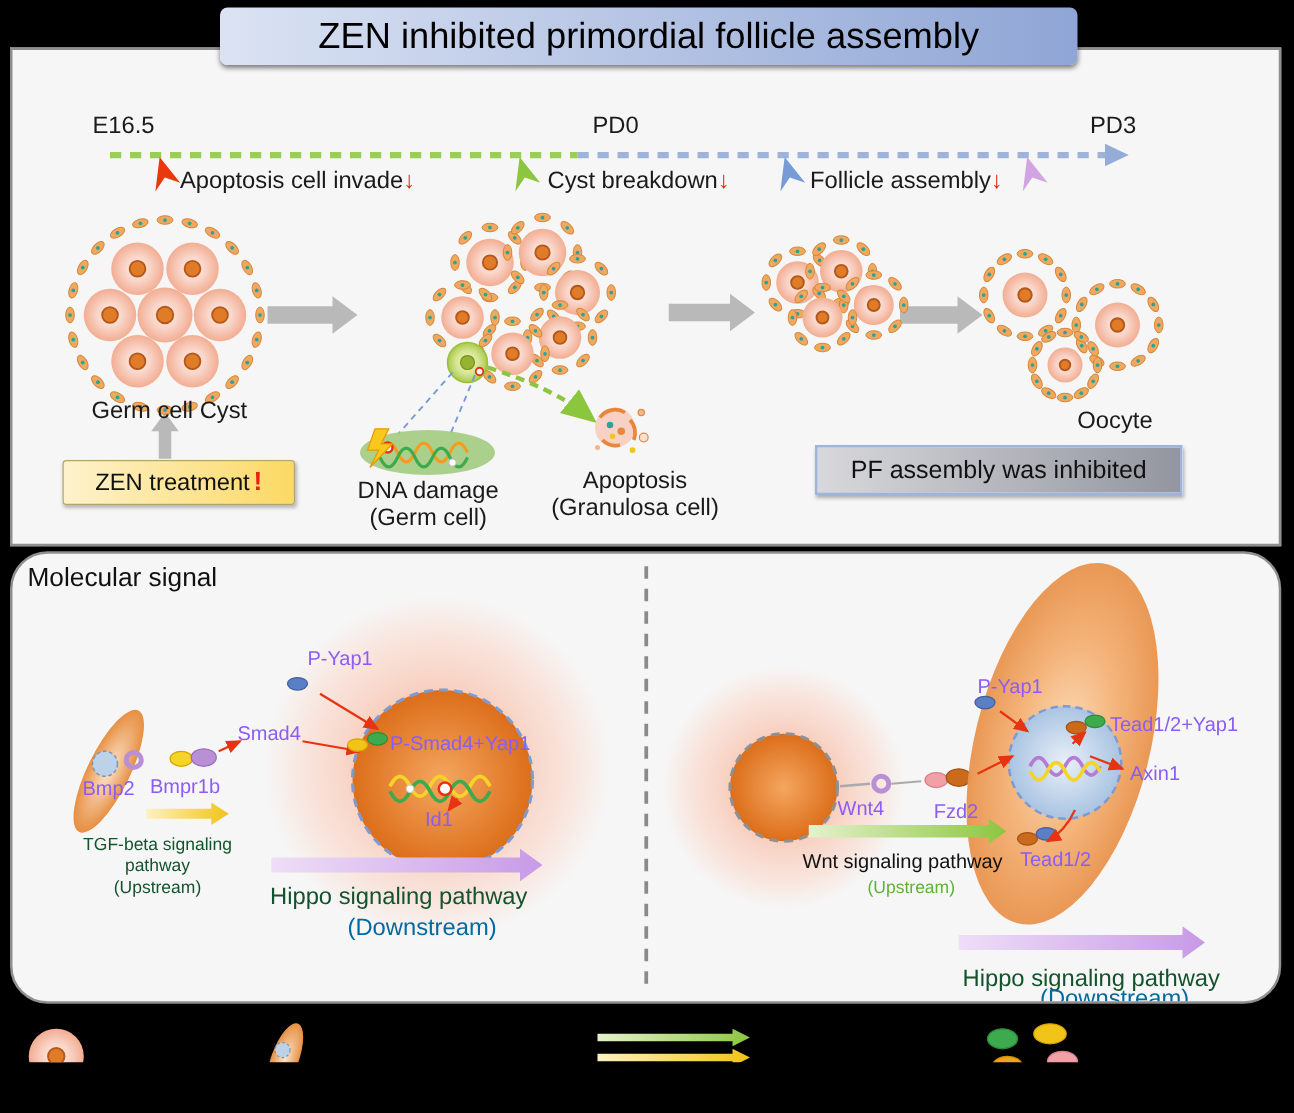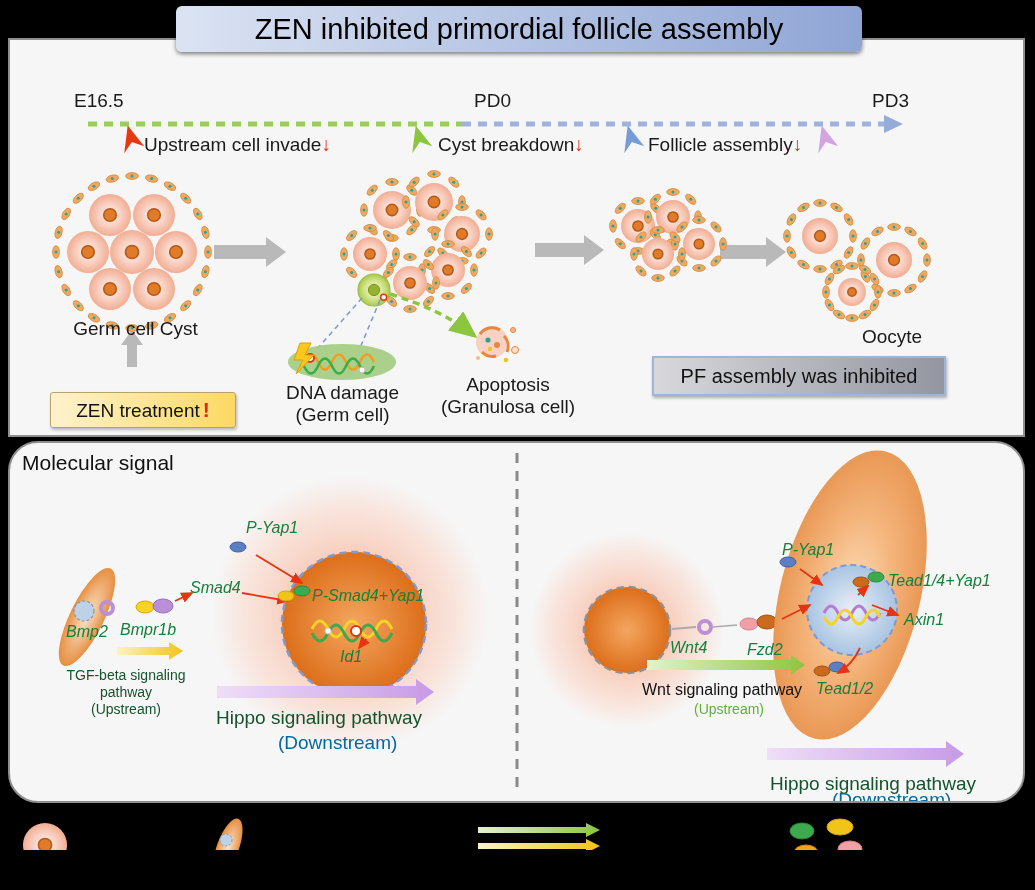--- a/index.html
+++ b/index.html
@@ -10,26 +10,26 @@
   #upperPanel{top:38px;width:1017px;height:399px;}
   #lowerPanel{top:441px;width:1017px;height:362px;overflow:hidden;border-radius:30px;}
   .title-bar{position:absolute;left:176px;top:6px;width:686px;height:46px;line-height:46px;
     text-align:center;font-size:29px;color:#000;border-radius:6px;
     background:linear-gradient(90deg,#dbe3f3,#8fa5d5);box-shadow:0 2px 4px rgba(0,0,0,.5);z-index:5;}
   .lbl{position:absolute;font-size:19px;color:#1a1a1a;white-space:nowrap;}
   .cent{text-align:center;}
   .dn{color:#e8230d;font-weight:bold;font-size:19px;}
   .zen-box{position:absolute;left:40px;top:328px;width:184px;height:34px;line-height:34px;
     text-align:center;font-size:19px;background:linear-gradient(90deg,#fdf2cc,#fcd964);
-    border:1px solid #b5a46a;border-radius:3px;box-shadow:1px 2px 3px rgba(0,0,0,.25);margin-top:24px;}
+    border:1px solid #b5a46a;border-radius:3px;box-shadow:1px 2px 3px rgba(0,0,0,.25);}
   .zen-box .ex{color:#e8230d;font-weight:bold;font-size:21px;margin-left:3px;}
   .pf-box{position:absolute;left:642px;top:316px;width:290px;height:36px;line-height:36px;
     text-align:center;font-size:20px;background:linear-gradient(90deg,#d8d8dc,#9396a0);
     border:2px solid #9fb4dd;box-shadow:1px 2px 3px rgba(0,0,0,.3);}
-  .ital{position:absolute;font-style:italic;font-size:16px;color:#15803d;white-space:nowrap;}
+  .ital{position:absolute;font-size:16px;color:#8b5cf6;white-space:nowrap;}
   .small-c{position:absolute;font-size:14px;white-space:nowrap;}
   .heading{position:absolute;left:12px;top:8px;font-size:21px;color:#111;}
   .pathw{position:absolute;font-size:19px;color:#14532d;white-space:nowrap;}
   .sub-purple{color:#0369a1;font-size:19px;}
   .sub-green{color:#5fb235;}
   .sub-yellow{color:#14532d;}
   svg{display:block;}
 </style>
 </head>
 <body>
@@ -467,21 +467,21 @@
         <circle cx="503" cy="290" r="2.5" fill="#f4b68d" stroke="#e8873c" stroke-width="1"></circle>
         <circle cx="505" cy="310" r="3.5" fill="#fbe0d0" stroke="#e8873c" stroke-width="1"></circle>
         <circle cx="468" cy="318" r="2" fill="#f4b68d"></circle>
         <circle cx="496" cy="320" r="2.3" fill="#f0c419"></circle>
       </g>
     </svg>
 
     <div class="lbl" style="left:64px;top:50px">E16.5</div>
     <div class="lbl" style="left:464px;top:50px">PD0</div>
     <div class="lbl" style="left:862px;top:50px">PD3</div>
-    <div class="lbl" style="left:134px;top:94px"><span>Upstream cell invade</span><span class="dn">↓</span></div>
+    <div class="lbl" style="left:134px;top:94px"><span>Apoptosis cell invade</span><span class="dn">↓</span></div>
     <div class="lbl" style="left:428px;top:94px"><span>Cyst breakdown</span><span class="dn">↓</span></div>
     <div class="lbl" style="left:638px;top:94px"><span>Follicle assembly</span><span class="dn">↓</span></div>
 
     <div class="lbl cent" style="left:38px;top:278px;width:175px">Germ cell Cyst</div>
     <div class="zen-box"><span>ZEN treatment</span><span class="ex">!</span></div>
     <div class="lbl cent" style="left:250px;top:342px;width:165px">DNA damage</div>
     <div class="lbl cent" style="left:250px;top:364px;width:165px">(Germ cell)</div>
     <div class="lbl cent" style="left:408px;top:356px;width:180px">(Granulosa cell)</div>
     <div class="lbl cent" style="left:408px;top:334px;width:180px">Apoptosis</div>
     <div class="lbl cent" style="left:812px;top:286px;width:140px">Oocyte</div>
@@ -557,21 +557,21 @@
     <div class="ital" style="left:330px;top:205px">Id1</div>
     <div class="small-c cent sub-yellow" style="left:36px;top:224px;width:160px">TGF-beta signaling</div>
     <div class="small-c cent sub-yellow" style="left:36px;top:241px;width:160px">pathway</div>
     <div class="small-c cent sub-yellow" style="left:36px;top:258px;width:160px">(Upstream)</div>
     <div class="pathw" style="left:206px;top:264px">Hippo signaling pathway</div>
     <div class="small-c sub-purple" style="left:268px;top:289px">(Downstream)</div>
 
     <div class="ital" style="left:660px;top:196px">Wnt4</div>
     <div class="ital" style="left:737px;top:198px">Fzd2</div>
     <div class="ital" style="left:772px;top:98px">P-Yap1</div>
-    <div class="ital" style="left:878px;top:129px">Tead1/4+Yap1</div>
+    <div class="ital" style="left:878px;top:129px">Tead1/2+Yap1</div>
     <div class="ital" style="left:894px;top:168px">Axin1</div>
     <div class="ital" style="left:806px;top:237px">Tead1/2</div>
     <div class="small-c" style="left:632px;top:238px;font-size:16px">Wnt signaling pathway</div>
     <div class="small-c sub-green" style="left:684px;top:258px">(Upstream)</div>
     <div class="pathw" style="left:760px;top:330px">Hippo signaling pathway</div>
     <div class="small-c sub-purple" style="left:822px;top:346px">(Downstream)</div>
   </div>
 
   <svg class="abs" style="left:0;top:803px" width="1035" height="87">
     <g id="legCell">

